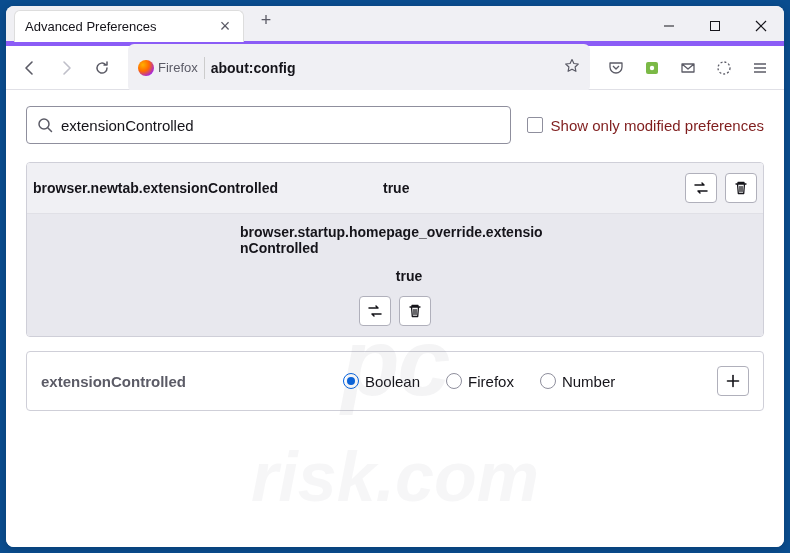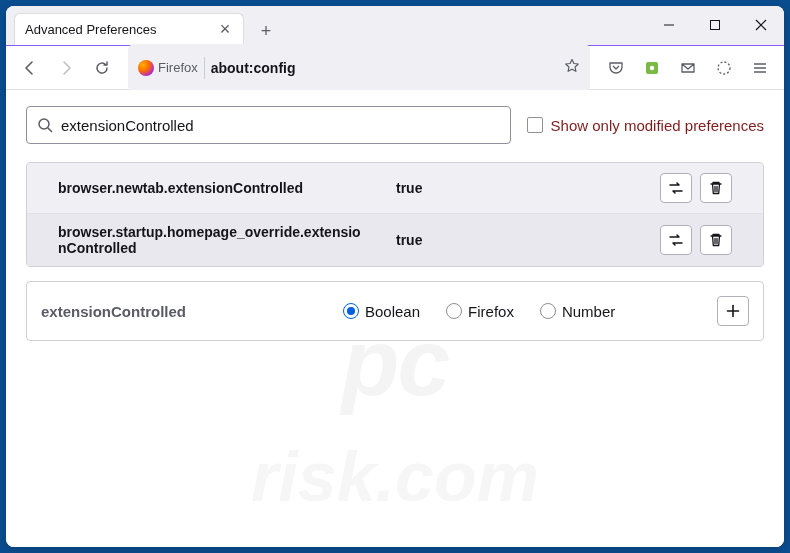--- a/index.html
+++ b/index.html
@@ -1,19 +1,19 @@
 <!DOCTYPE html>
 <html><head>
 <meta charset="utf-8">
 <style>
 * { margin: 0; padding: 0; box-sizing: border-box; font-family: -apple-system, BlinkMacSystemFont, "Segoe UI", Arial, sans-serif; }
 body { background: #0a4d8f; width: 790px; height: 553px; padding: 6px; }
 .window { background: #fff; border-radius: 8px; width: 100%; height: 100%; display: flex; flex-direction: column; overflow: hidden; box-shadow: 0 2px 8px rgba(0,0,0,0.2); }
 
-.titlebar { display: flex; align-items: flex-end; height: 40px; background: #f0f0f4; border-bottom: 1px solid #8b5cf6; }
+.titlebar { display: flex; align-items: flex-start; height: 40px; background: #f0f0f4; border-bottom: 5px solid #8b5cf6; }
 .tab { display: flex; align-items: center; height: 32px; margin: 4px 0 0 8px; padding: 0 10px; background: #fff; border-radius: 6px 6px 0 0; min-width: 230px; font-size: 13px; color: #15141a; border: 1px solid #ddd; border-bottom: none; }
 .tab-title { flex: 1; }
 .tab-close { width: 16px; height: 16px; display: flex; align-items: center; justify-content: center; color: #5b5b66; font-size: 18px; cursor: pointer; }
 .newtab-btn { width: 28px; height: 28px; display: flex; align-items: center; justify-content: center; margin-left: 8px; color: #5b5b66; font-size: 18px; cursor: pointer; }
 .titlebar-spacer { flex: 1; }
 .win-controls { display: flex; gap: 0; }
 .win-btn { width: 46px; height: 40px; display: flex; align-items: center; justify-content: center; color: #15141a; cursor: pointer; }
 .win-btn svg { width: 12px; height: 12px; }
 
 .toolbar { display: flex; align-items: center; height: 44px; padding: 0 8px; gap: 4px; border-bottom: 1px solid #e0e0e6; }
@@ -28,24 +28,24 @@
 .content { flex: 1; background: #fff; padding: 16px 20px; position: relative; }
 
 .search-row { display: flex; align-items: center; gap: 16px; margin-bottom: 18px; }
 .search-box { flex: 1; height: 38px; border: 1px solid #8f8f9d; border-radius: 4px; display: flex; align-items: center; padding: 0 10px; gap: 8px; }
 .search-box svg { color: #5b5b66; flex-shrink: 0; }
 .search-input { flex: 1; border: none; outline: none; font-size: 15px; color: #15141a; background: transparent; }
 .checkbox-wrap { display: flex; align-items: center; gap: 8px; font-size: 15px; color: #7f1d1d; }
 .checkbox { width: 16px; height: 16px; border: 1px solid #8f8f9d; border-radius: 2px; }
 
 .prefs-table { border: 1px solid #cfcfd8; border-radius: 4px; overflow: hidden; }
-.pref-row { display: flex; align-items: center; padding: 10px 31px; border-bottom: 1px solid #e0e0e6; gap: 0; }
+.pref-row { display: flex; align-items: center; padding: 10px 6px; border-bottom: 1px solid #e0e0e6; gap: 12px; }
 .pref-row:nth-child(odd) { background: #f0f0f4; }
 .pref-row:nth-child(even) { background: #e8e8ee; }
-.pref-row:last-child { border-bottom: none; }
+.pref-row:last-child { border-bottom: none; flex-direction: column; }
 .pref-name { width: 310px; font-weight: 700; font-size: 14px; color: #15141a; word-break: break-word; }
 .pref-value { flex: 1; font-weight: 700; font-size: 14px; color: #15141a; margin-left: 28px; }
 .pref-actions { display: flex; gap: 8px; }
 .act-btn { width: 32px; height: 30px; display: flex; align-items: center; justify-content: center; border: 1px solid #b0b0bb; border-radius: 4px; background: #fff; cursor: pointer; color: #15141a; }
 .act-btn svg { width: 16px; height: 16px; }
 
 .add-row { display: flex; align-items: center; padding: 14px; margin-top: 14px; border: 1px solid #cfcfd8; border-radius: 4px; gap: 12px; background: #fff; }
 .add-name { width: 290px; font-weight: 700; font-size: 15px; color: #5b5b66; }
 .radio-group { flex: 1; display: flex; gap: 26px; align-items: center; }
 .radio-item { display: flex; align-items: center; gap: 6px; font-size: 15px; color: #15141a; cursor: pointer; }

